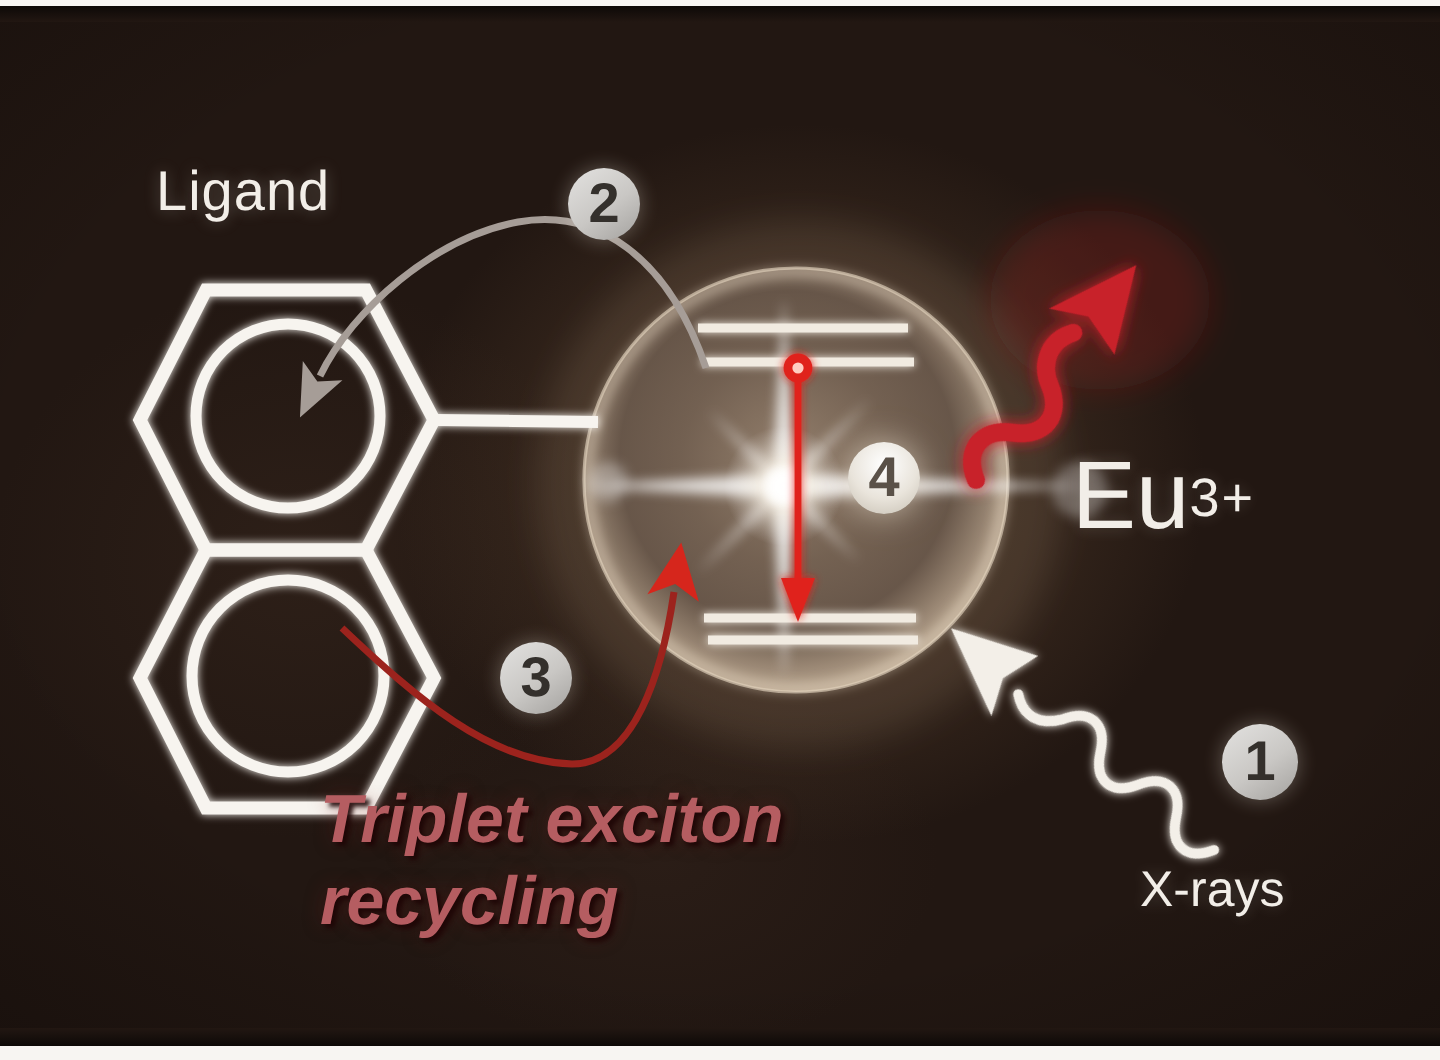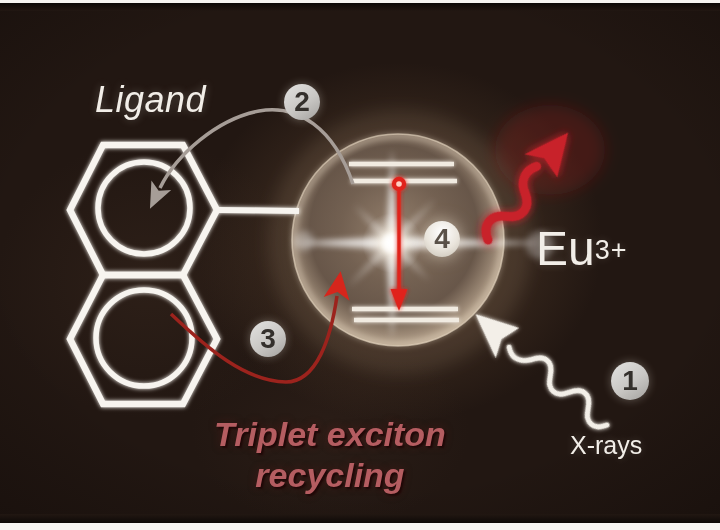--- a/index.html
+++ b/index.html
@@ -14,27 +14,27 @@
       radial-gradient(ellipse 200px 140px at 330px 430px, rgba(80,56,44,0.18) 0%, rgba(34,23,18,0) 70%),
       radial-gradient(ellipse 90% 85% at 50% 46%, rgba(0,0,0,0) 55%, rgba(8,4,3,0.5) 100%);
   }
   .edge{position:absolute;left:0;width:720px;}
   .edge-top-white{top:0;height:3px;background:#f7f5f2;}
   .edge-top-dark{top:3px;height:8px;background:linear-gradient(#0d0907,#221712);}
   .edge-bottom-dark{top:514px;height:9px;background:linear-gradient(#221712,#0d0907);}
   .edge-bottom-white{top:523px;height:7px;background:#f7f5f2;}
   svg{position:absolute;left:0;top:0;}
   .label{position:absolute;color:#f2eee8;line-height:1.05;}
-  .lbl-ligand{left:95px;top:81px;font-size:36px;letter-spacing:0.5px;text-shadow:0 0 8px rgba(255,250,240,0.25);font-style:italic;}
+  .lbl-ligand{left:78px;top:81px;font-size:28px;letter-spacing:0.5px;text-shadow:0 0 8px rgba(255,250,240,0.25);}
   .lbl-hv{left:534px;top:64px;width:84px;text-align:center;font-size:40px;font-weight:700;color:#c8202a;text-shadow:0 0 14px rgba(220,40,50,0.5);}
   .lbl-eu{left:536px;top:224px;font-size:48px;text-shadow:0 0 8px rgba(255,250,240,0.18);}
   .lbl-eu sup{font-size:27px;vertical-align:6px;letter-spacing:1px;}
   .lbl-xrays{left:570px;top:432px;width:130px;font-size:25px;text-shadow:0 0 8px rgba(255,250,240,0.2);}
-  .lbl-caption{left:160px;top:390px;width:340px;text-align:center;font-size:34px;font-weight:700;font-style:italic;
-    color:#b55d61;line-height:41px;text-shadow:2px 2px 2px rgba(30,6,6,0.9), 0 0 10px rgba(120,30,30,0.35);margin-top:24px;}
+  .lbl-caption{left:160px;top:390px;width:340px;font-size:34px;font-weight:700;font-style:italic;
+    color:#b55d61;line-height:41px;text-shadow:2px 2px 2px rgba(30,6,6,0.9), 0 0 10px rgba(120,30,30,0.35);}
   .badge{
     position:absolute;width:36px;height:36px;border-radius:50%;
     background:linear-gradient(145deg,#e3e2e0 0%,#c9c7c4 55%,#a3a19e 100%);
     color:#34302c;font-size:28px;font-weight:700;
     display:flex;align-items:center;justify-content:center;
     box-shadow:0 0 10px rgba(255,248,235,0.30);
   }
   .badge-1{left:611px;top:362px;width:38px;height:38px;}
   .badge-2{left:284px;top:84px;}
   .badge-3{left:250px;top:321px;}

